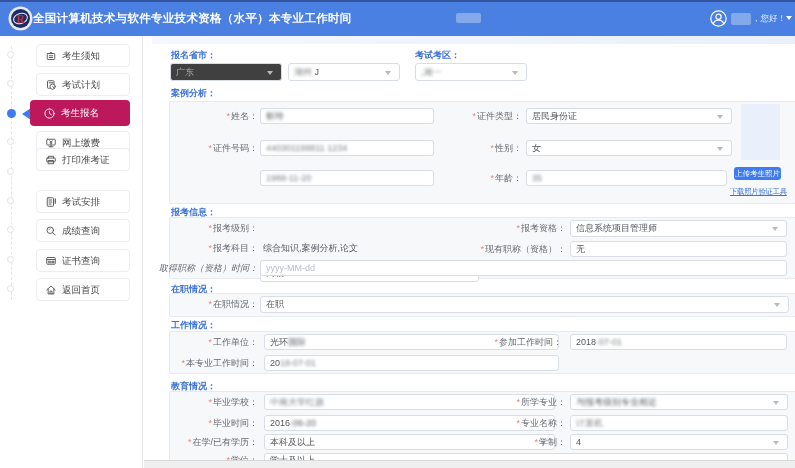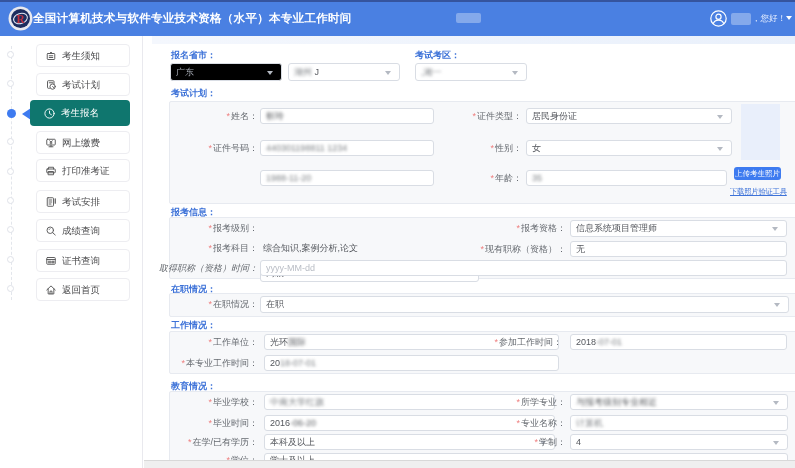--- a/index.html
+++ b/index.html
@@ -13,35 +13,35 @@
 .tbtxt{position:absolute;color:#e8efff;font-size:9.5px;height:36px;line-height:37px;}
 .rbox{position:absolute;background:rgba(255,255,255,0.32);border-radius:2px;}
 
 #sidebar{position:absolute;left:0;top:36px;width:143px;height:432px;background:#fff;border-right:1px solid #e9e9ee;}
 #timeline{position:absolute;left:11px;top:10px;height:254px;border-left:1px dashed #e3e6ec;}
 .tdot{position:absolute;width:7px;height:7px;border:1px solid #dfe2e9;border-radius:50%;background:#fff;left:6.5px;}
 #bluedot{position:absolute;width:9px;height:9px;border-radius:50%;background:#3e7bf0;left:6.5px;}
 .mi{position:absolute;left:36px;width:94px;height:23px;background:#fff;border:1px solid #ededf1;border-radius:4px;color:#4a4a4c;font-size:9.5px;}
 .mi svg{position:absolute;left:8px;top:5px;}
 .mi span{position:absolute;left:25px;top:0;line-height:22px;}
-#actv{position:absolute;left:30px;top:64px;width:100px;height:26px;background:#0f766e;border-radius:4px;color:#fff;font-size:9.5px;}
+#actv{position:absolute;left:30px;top:64px;width:100px;height:26px;background:#be185d;border-radius:4px;color:#fff;font-size:9.5px;}
 #actv svg{position:absolute;left:13px;top:6.5px;}
 #actv span{position:absolute;left:31px;top:0;line-height:26px;}
 #tail{position:absolute;left:22px;top:72px;width:0;height:0;border-right:9px solid #3e7bf0;border-top:6px solid transparent;border-bottom:6px solid transparent;}
 
 #main{position:absolute;left:152px;top:36px;width:651px;height:432px;background:#fff;}
 #topband{position:absolute;left:0;top:0;width:651px;height:8px;background:linear-gradient(90deg,#f4f7fd,#e9f0fb);}
 .slb{position:absolute;color:#3d72d8;font-size:9px;font-weight:bold;}
 .box{position:absolute;left:17px;width:629px;background:#f7f8fa;border:1px solid #e7eaf0;border-radius:2px;}
 .lb{position:absolute;text-align:right;font-size:9px;color:#666a70;white-space:nowrap;}
 .lb i{font-style:normal;color:#ee7e7e;margin-right:1px;}
 .fld{position:absolute;background:#fff;border:1px solid #d9dde4;border-radius:3px;font-size:9px;color:#54575d;padding-left:5px;white-space:nowrap;overflow:hidden;}
 .sel:after{content:"";position:absolute;right:8px;top:50%;margin-top:-1.5px;border-left:3.5px solid transparent;border-right:3.5px solid transparent;border-top:4px solid #b4b9c2;}
 .ph{color:#b9bdc5;}
-.dis{background:#000000;color:#a9aeb8;}
+.dis{background:#404040;color:#a9aeb8;}
 .bl{filter:blur(1.4px);color:#5a5d61;}
 .bl2{filter:blur(1.8px);color:#7e8286;}
 .txv{position:absolute;font-size:9px;color:#54575d;white-space:nowrap;}
 #photo{position:absolute;background:#e9effb;}
 #upbtn{position:absolute;background:#3e7bf0;border-radius:3px;color:#fff;font-size:7.5px;text-align:center;white-space:nowrap;overflow:hidden;}
 #dlink{position:absolute;color:#3d72d8;font-size:7.5px;letter-spacing:-0.4px;text-decoration:underline;white-space:nowrap;}
 #botstrip{position:absolute;left:144px;top:460px;width:651px;height:8px;background:#efefef;border-top:1px solid #d8d8d8;z-index:9;}
 </style>
 </head>
 <body>
@@ -105,21 +105,21 @@
         <span>考生报名</span>
       </div>
   <div class="mi" style="top:95.4px;">
         <svg width="12" height="12" viewBox="0 0 24 24" fill="none" stroke="#58585a" stroke-width="1.9" stroke-linecap="round" stroke-linejoin="round">
           <rect x="3.5" y="4.5" width="17" height="11.5" rx="1.5"></rect>
           <path d="M12 16 v3.5 M8 19.5 h8"></path>
           <path d="M9.5 7.5 l2.5 3 2.5 -3 M12 10.5 v3 M10 12 h4"></path>
         </svg>
         <span>网上缴费</span>
       </div>
-  <div class="mi" style="top:123px;">
+  <div class="mi" style="top:112px;">
         <svg width="12" height="12" viewBox="0 0 24 24" fill="none" stroke="#58585a" stroke-width="1.9" stroke-linecap="round" stroke-linejoin="round">
           <path d="M7 8 V4.5 h10 V8"></path>
           <rect x="3.5" y="8" width="17" height="7.5" rx="1"></rect>
           <rect x="7" y="13" width="10" height="6.5"></rect>
         </svg>
         <span>打印准考证</span>
       </div>
   <div class="mi" style="top:154.0px;">
         <svg width="12" height="12" viewBox="0 0 24 24" fill="none" stroke="#58585a" stroke-width="1.9" stroke-linecap="round" stroke-linejoin="round">
           <rect x="4.5" y="3.5" width="12.5" height="17" rx="1.5"></rect>
@@ -157,21 +157,21 @@
 </div>
 
 <div id="main">
   <div id="topband"></div>
   <div class="slb" style="left:19px;top:13px;">报名省市：</div>
   <div class="slb" style="left:263px;top:13px;">考试考区：</div>
   <div class="fld sel dis" style="left:18px;top:27px;width:112px;height:18px;line-height:16px;">广东</div>
   <div class="fld sel" style="left:136px;top:27px;width:112px;height:18px;line-height:16px;"><span class="bl2">湖州&nbsp;</span>J</div>
   <div class="fld sel" style="left:263px;top:27px;width:112px;height:18px;line-height:16px;"><span class="bl2">,湘一</span></div>
 
-  <div class="slb" style="left:19px;top:51px;">考试计划：</div>
+  <div class="slb" style="left:19px;top:51px;">案例分析：</div>
   <div class="box" style="top:65px;height:103px;"></div>
   <div class="lb" style="left:-4px;top:72px;width:110px;line-height:16px;"><i>*</i>姓名：</div>
   <div class="fld" style="left:108px;top:72px;width:174px;height:16px;line-height:14px;"><span class="bl">靳玲</span></div>
   <div class="lb" style="left:260px;top:72px;width:110px;line-height:16px;"><i>*</i>证件类型：</div>
   <div class="fld sel" style="left:374px;top:72px;width:206px;height:16px;line-height:14px;">居民身份证</div>
   <div class="lb" style="left:-4px;top:104px;width:110px;line-height:16px;"><i>*</i>证件号码：</div>
   <div class="fld" style="left:108px;top:104px;width:174px;height:16px;line-height:14px;"><span class="bl2">440301198811 1234</span></div>
   <div class="lb" style="left:260px;top:104px;width:110px;line-height:16px;"><i>*</i>性别：</div>
   <div class="fld sel" style="left:374px;top:104px;width:206px;height:16px;line-height:14px;">女</div>
   <div class="fld" style="left:108px;top:134px;width:174px;height:16px;line-height:14px;"><span class="bl2">1988-11-20</span></div>

